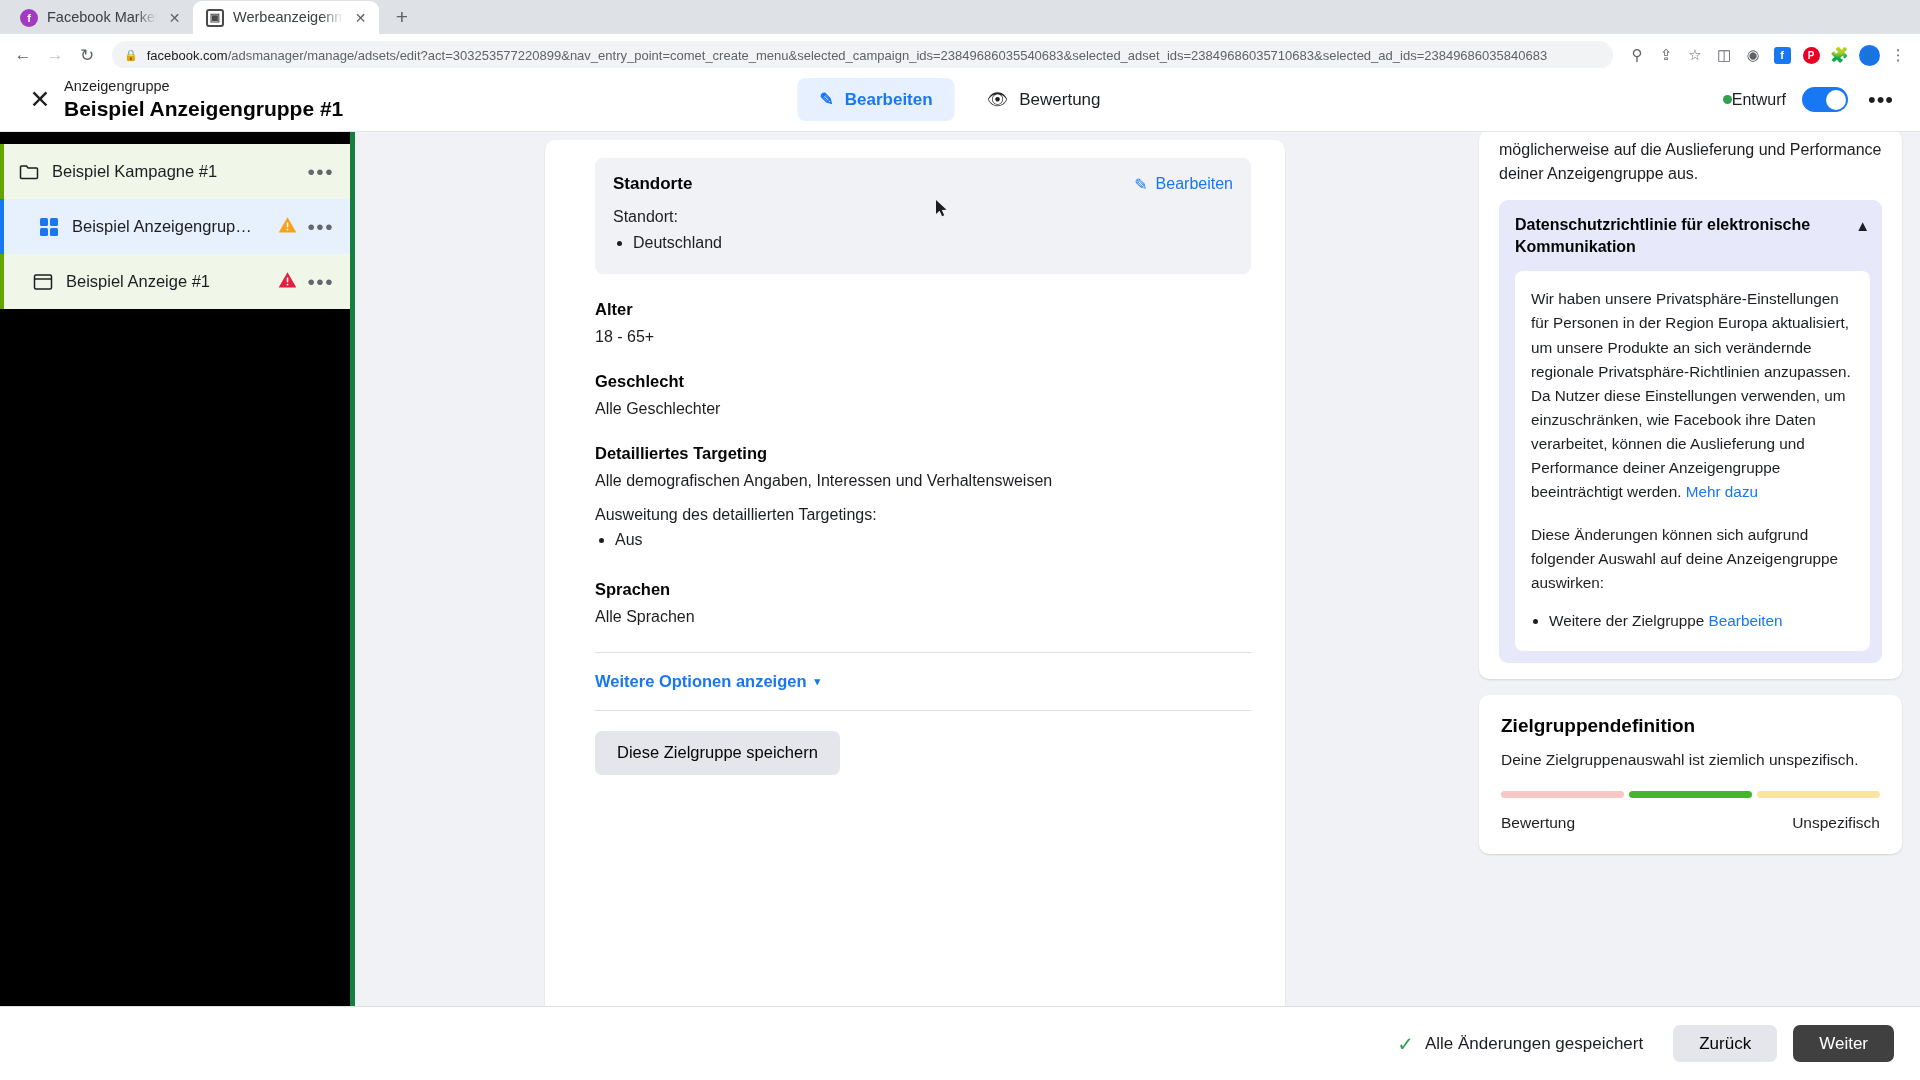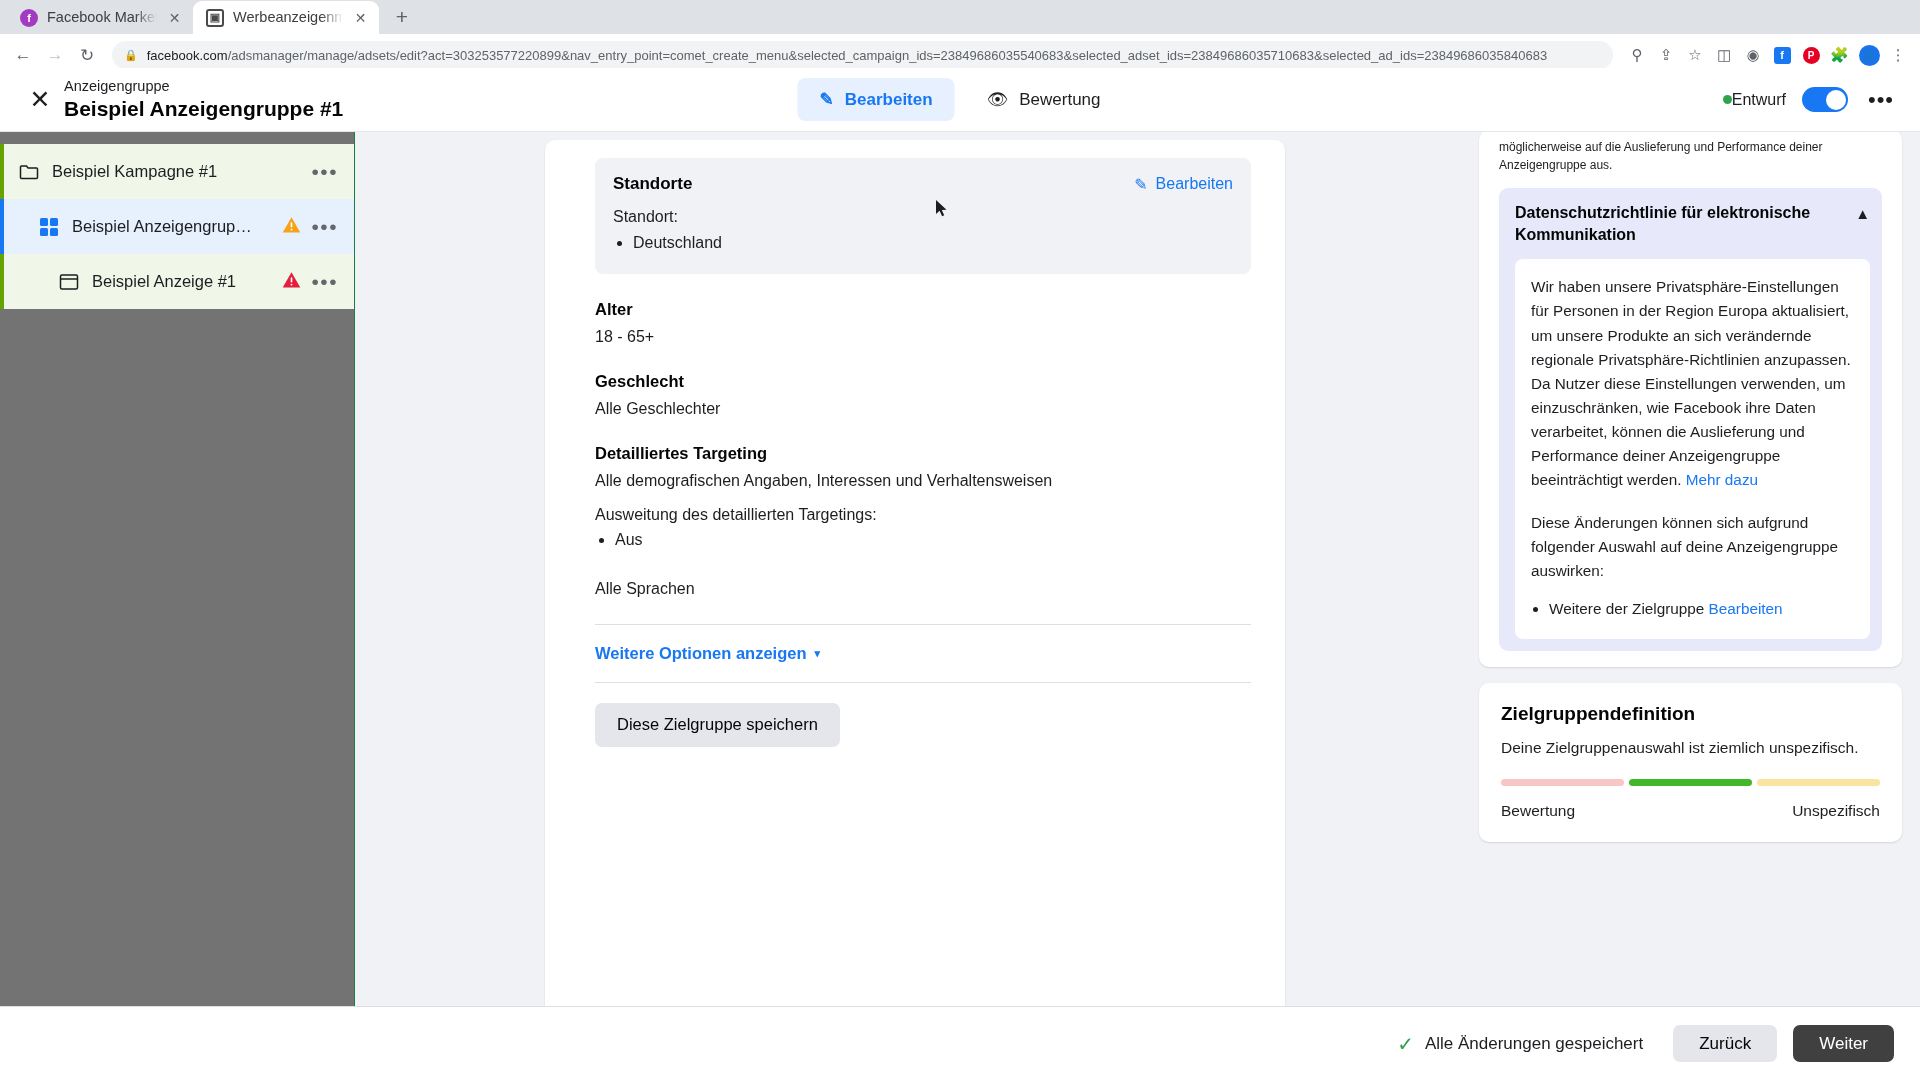--- a/index.html
+++ b/index.html
@@ -148,22 +148,22 @@
   .kebab {
     width: 34px; height: 34px; display: flex; align-items: center; justify-content: center;
     font-size: 22px; color: #1c1e21; cursor: pointer; letter-spacing: 1px;
   }
 
   
   .app-body { flex: 1 1 auto; display: flex; min-height: 0; background: #f0f2f5; }
 
   
   .sidebar {
-    width: 355px; flex: 0 0 355px; background: #737373;
-    border-right: 1px solid #15803d; padding-top: 12px; overflow: hidden;
+    width: 355px; flex: 0 0 355px; background: #000000;
+    border-right: 5px solid #15803d; padding-top: 12px; overflow: hidden;
   }
   .tree-item {
     display: flex; align-items: center; height: 55px; position: relative;
     cursor: pointer; padding-right: 14px;
   }
   .tree-item .bar { position: absolute; left: 0; top: 0; bottom: 0; width: 4px; }
   .tree-item.campaign { background: #f1f7e8; }
   .tree-item.campaign .bar { background: #67a300; }
   .tree-item.adset { background: #e7f0fd; }
   .tree-item.adset .bar { background: #1877f2; }
@@ -172,21 +172,21 @@
   .tree-ico {
     width: 22px; height: 22px; flex: 0 0 22px; display: flex;
     align-items: center; justify-content: center; color: #1c1e21;
   }
   .tree-label {
     font-size: 16.5px; color: #1c1e21; white-space: nowrap;
     overflow: hidden; text-overflow: ellipsis; flex: 1 1 auto;
   }
   .ind-0 { padding-left: 18px; }
   .ind-1 { padding-left: 38px; }
-  .ind-2 { padding-left: 58px; align-items: center; }
+  .ind-2 { padding-left: 32px; align-items: center; }
   .warn-ico { flex: 0 0 auto; margin: 0 8px; font-size: 17px; line-height: 1; }
   .dots {
     flex: 0 0 auto; color: #65676b; font-size: 21px; letter-spacing: 1.5px;
     cursor: pointer; padding: 0 2px;
   }
 
   
   .center-wrap {
     flex: 1 1 auto; min-width: 0; display: flex; justify-content: center;
     padding: 8px 14px 0 14px; overflow: hidden;
@@ -234,21 +234,21 @@
   
   .right-wrap {
     width: 445px; flex: 0 0 445px; padding: 0 18px 0 4px;
     overflow: hidden; display: flex; flex-direction: column; gap: 16px;
   }
   .right-card {
     background: #ffffff; border-radius: 10px; box-shadow: 0 1px 2px rgba(0,0,0,.12);
     padding: 0 20px;
   }
   .rc-top { padding-top: 0; margin-top: -2px; }
-  .rc-lead { font-size: 12px; color: #1c1e21; line-height: 1.5; padding: 8px 0 0 0; }
+  .rc-lead { font-size: 16px; color: #1c1e21; line-height: 1.5; padding: 8px 0 0 0; }
 
   .notice {
     background: #e7e9fb; border-radius: 9px; margin: 14px 0 16px 0; padding: 14px 12px 12px 16px;
   }
   .notice-head {
     display: flex; align-items: flex-start; justify-content: space-between; gap: 10px;
   }
   .notice-title { font-size: 16px; font-weight: bold; color: #050505; line-height: 1.35; }
   .notice-chev { font-size: 15px; color: #1c1e21; cursor: pointer; flex: 0 0 auto; margin-top: 3px;}
   .notice-inner {
@@ -526,20 +526,21 @@
         <div class="sect">
           <div class="sect-title">Detailliertes Targeting</div>
           <div class="sect-val">Alle demografischen Angaben, Interessen und Verhaltensweisen</div>
           <div class="sect-val2">Ausweitung des detaillierten Targetings:</div>
           <ul class="sub-list">
             <li>Aus</li>
           </ul>
         </div>
 
         <div class="sect">
+          <div class="sect-title">Sprachen</div>
           <div class="sect-val">Alle Sprachen</div>
         </div>
 
         <div class="hr"></div>
 
         <div class="more-opts">
           <span>Weitere Optionen anzeigen</span>
           <span class="caret-dn">▾</span>
         </div>
 

